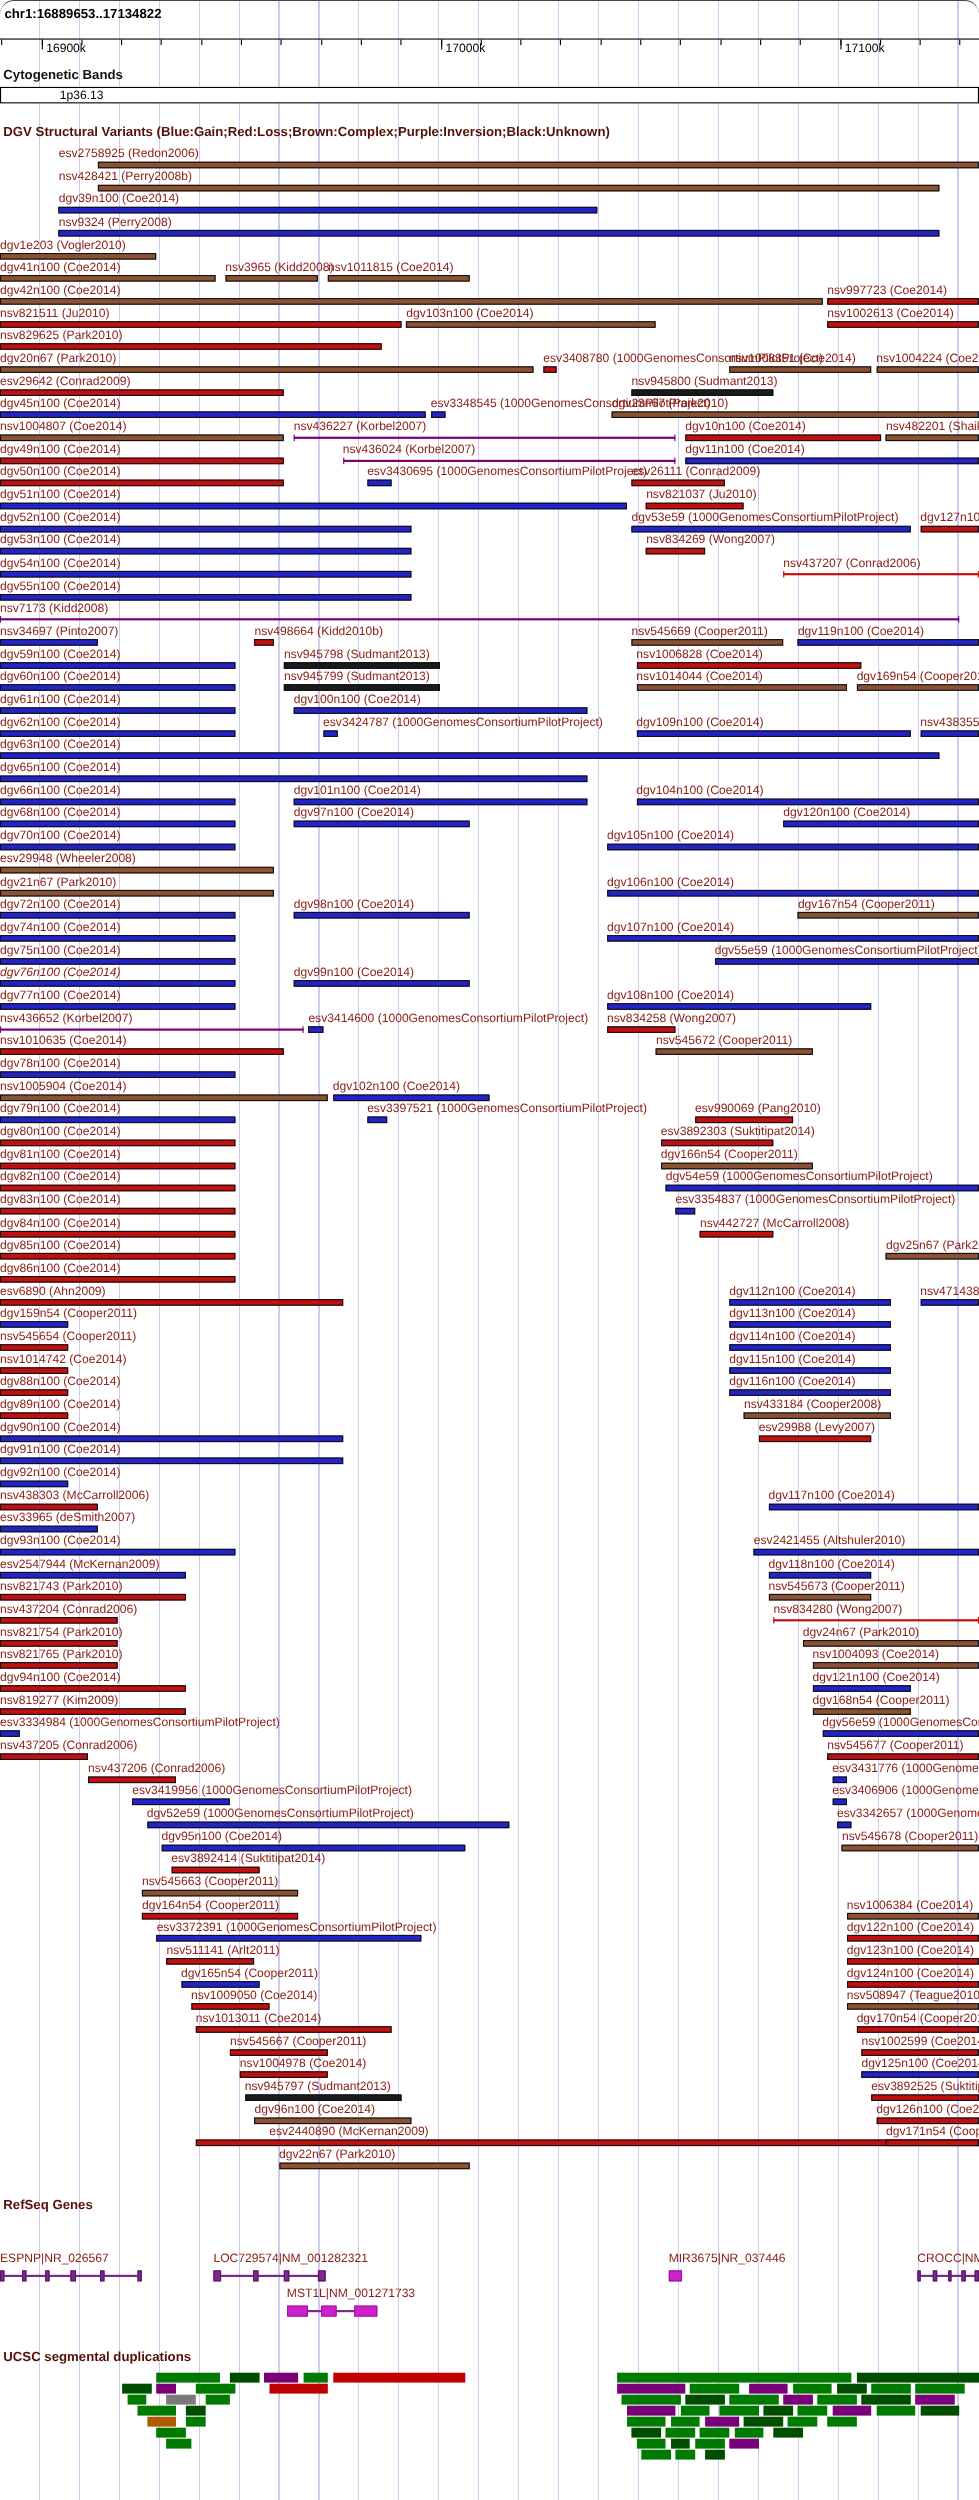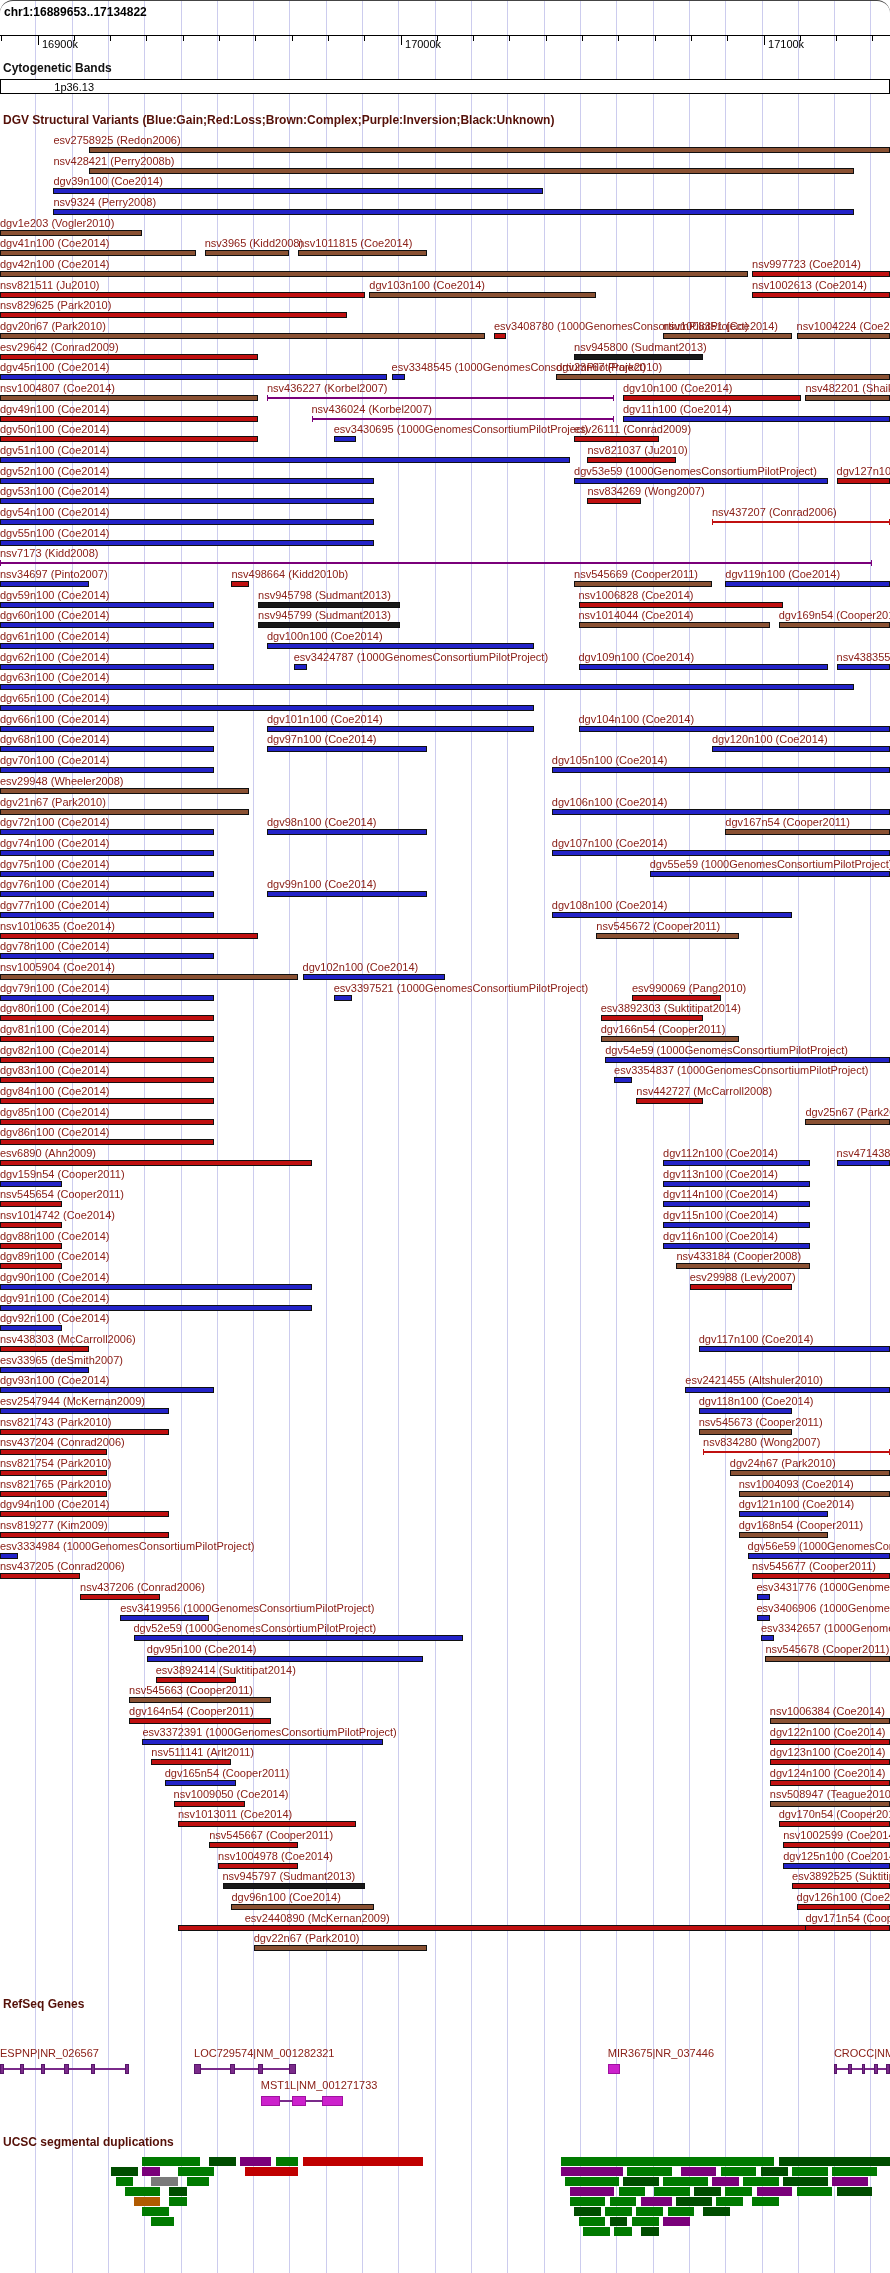--- a/index.html
+++ b/index.html
@@ -316,29 +316,37 @@
         <div class="var-label" style="left: 62%;">dgv107n100 (Coe2014)</div>
       </div>
       <div class="dgv-row">
         <div class="var-bar shape-box t-g" style="left: 0%; width: 24%;"></div>
         <div class="var-label" style="left: 0%;">dgv75n100 (Coe2014)</div>
         <div class="var-bar shape-box t-g" style="left: 73%; width: 27%;"></div>
         <div class="var-label" style="left: 73%;">dgv55e59 (1000GenomesConsortiumPilotProject)</div>
       </div>
       <div class="dgv-row">
         <div class="var-bar shape-box t-g" style="left: 0%; width: 24%;"></div>
-        <div class="var-label" style="left: 0%;">dgv76n100 (Coe2014)</div>
+        <div class="var-label" style="left: 0%; font-style: italic;">dgv76n100 (Coe2014)</div>
         <div class="var-bar shape-box t-g" style="left: 30%; width: 18%;"></div>
         <div class="var-label" style="left: 30%;">dgv99n100 (Coe2014)</div>
       </div>
       <div class="dgv-row">
         <div class="var-bar shape-box t-g" style="left: 0%; width: 24%;"></div>
         <div class="var-label" style="left: 0%;">dgv77n100 (Coe2014)</div>
         <div class="var-bar shape-box t-g" style="left: 62%; width: 27%;"></div>
         <div class="var-label" style="left: 62%;">dgv108n100 (Coe2014)</div>
+      </div>
+      <div class="dgv-row">
+        <div class="var-bar shape-ln t-i" style="left: 0%; width: 31%;"></div>
+        <div class="var-label" style="left: 0%;">nsv436652 (Korbel2007)</div>
+        <div class="var-bar shape-box t-g" style="left: 31.5%; width: 1.5%;"></div>
+        <div class="var-label" style="left: 31.5%;">esv3414600 (1000GenomesConsortiumPilotProject)</div>
+        <div class="var-bar shape-box t-l" style="left: 62%; width: 7%;"></div>
+        <div class="var-label" style="left: 62%;">nsv834258 (Wong2007)</div>
       </div>
       <div class="dgv-row">
         <div class="var-bar shape-box t-l" style="left: 0%; width: 29%;"></div>
         <div class="var-label" style="left: 0%;">nsv1010635 (Coe2014)</div>
         <div class="var-bar shape-box t-c" style="left: 67%; width: 16%;"></div>
         <div class="var-label" style="left: 67%;">nsv545672 (Cooper2011)</div>
       </div>
       <div class="dgv-row">
         <div class="var-bar shape-box t-g" style="left: 0%; width: 24%;"></div>
         <div class="var-label" style="left: 0%;">dgv78n100 (Coe2014)</div>

